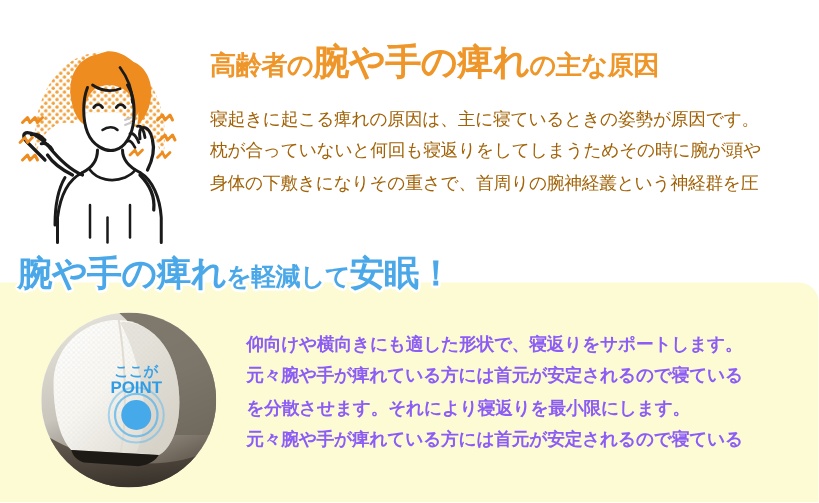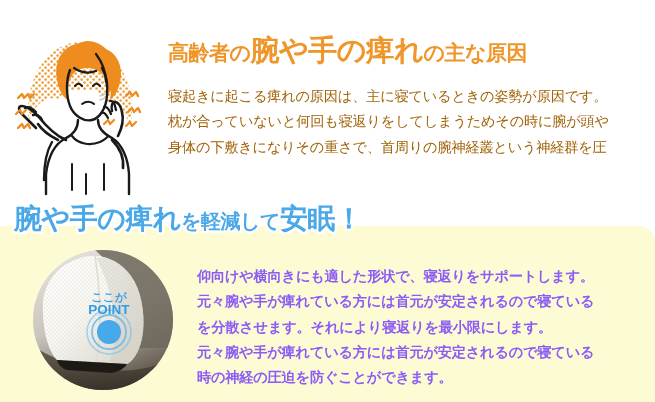--- a/index.html
+++ b/index.html
@@ -291,16 +291,15 @@
       <text x="76" y="51" font-family="Liberation Sans, sans-serif" font-size="11.5" font-weight="bold" fill="#3ba2e6" text-anchor="middle">ここが</text>
       <text x="76" y="64" font-family="Liberation Sans, sans-serif" font-size="13.5" font-weight="bold" fill="#2f9ce4" text-anchor="middle">POINT</text>
     </svg>
   </div>
 
   <div id="bottom-body">
     <p>仰向けや横向きにも適した形状で、寝返りをサポートします。</p>
     <p>元々腕や手が痺れている方には首元が安定されるので寝ている</p>
     <p>を分散させます。それにより寝返りを最小限にします。</p>
     <p>元々腕や手が痺れている方には首元が安定されるので寝ている</p>
-    <p>時の神経の圧迫を防ぐことができます。</p>
   </div>
 
 </div>
 
 </body></html>

